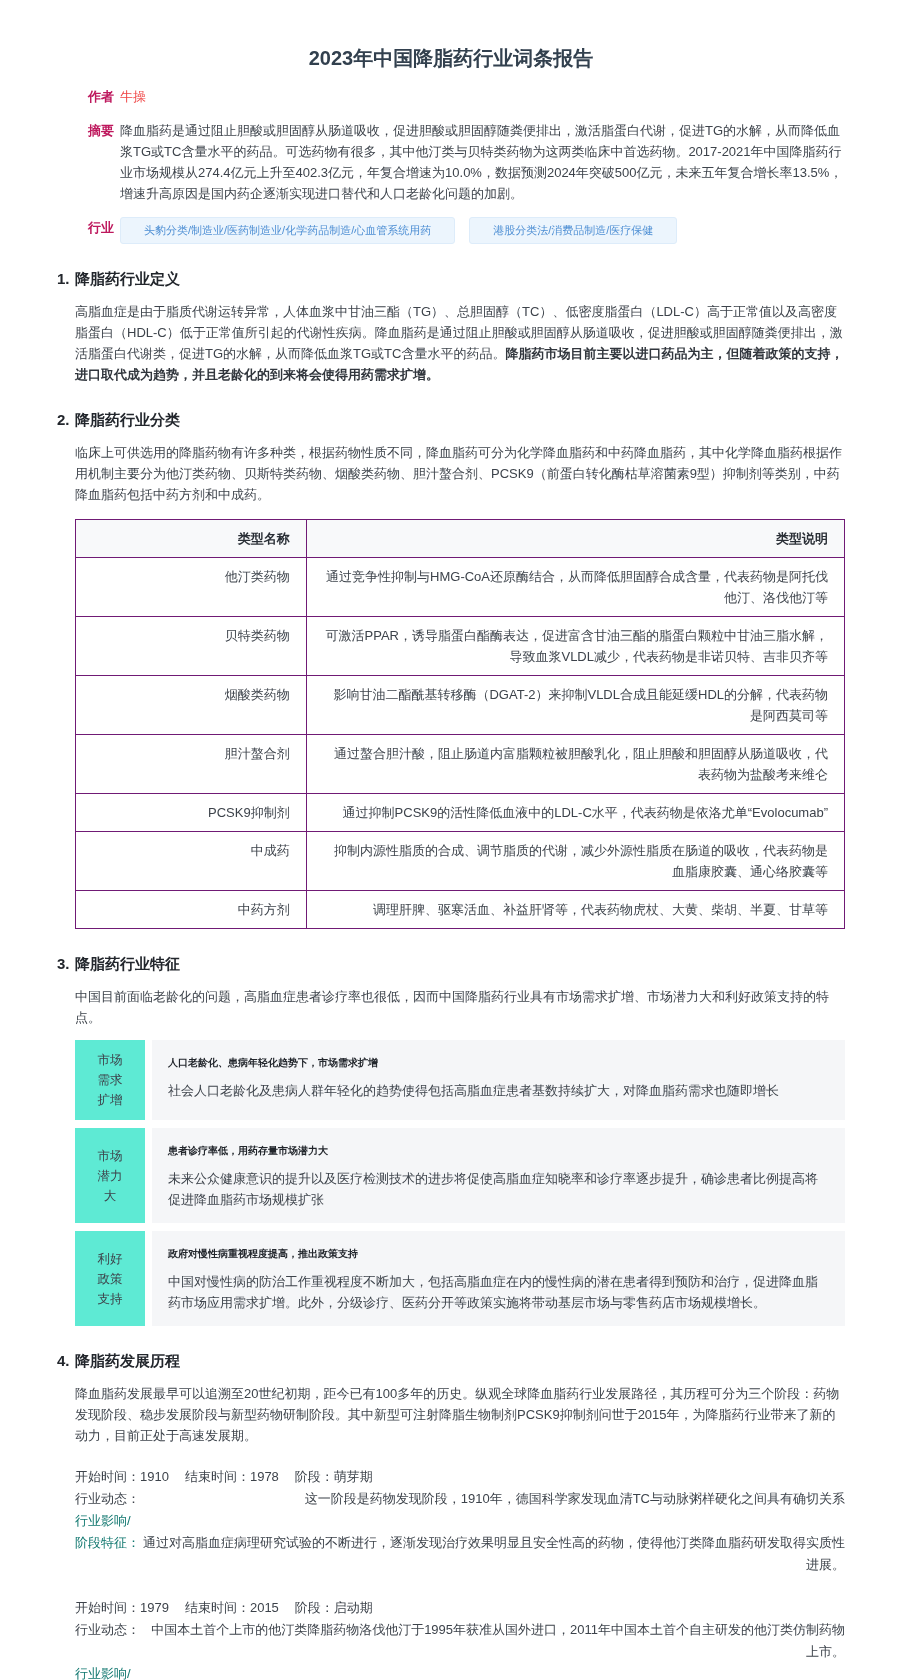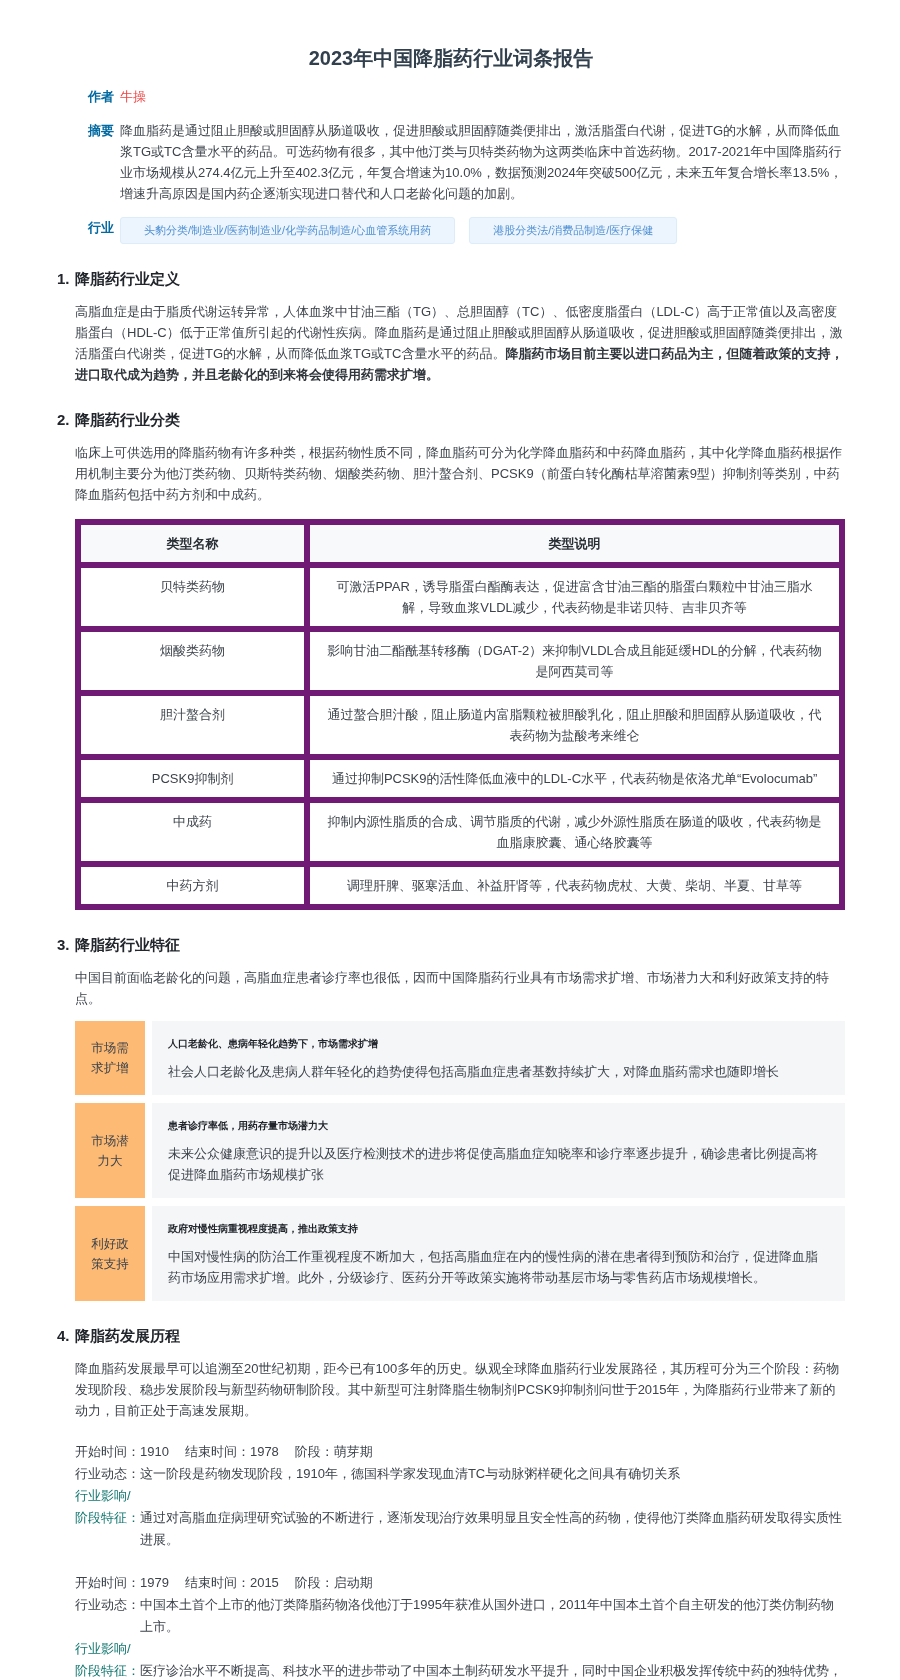--- a/index.html
+++ b/index.html
@@ -25,21 +25,21 @@
   }
 
   
   .meta { margin-left: 31px; margin-bottom: 6px; }
   .meta-row { display: flex; margin-bottom: 13px; }
   .meta-label {
     flex: 0 0 32px;
     font-weight: bold;
     font-size: 13px;
     line-height: 21px;
-    color: #0369a1;
+    color: #be185d;
   }
   .meta-value { font-size: 13px; line-height: 21px; color: #ef4444; }
   .meta-text { flex: 1; font-size: 13px; line-height: 21px; color: #3d434b; }
   .tags { display: flex; gap: 14px; flex-wrap: wrap; }
   .tag {
     display: inline-block;
     background: #ecf5fd;
     border: 1px solid #ddecfa;
     border-radius: 3px;
     color: #4e8fd4;
@@ -60,44 +60,44 @@
     line-height: 21px;
   }
   .section-title { font-size: 15px; font-weight: bold; color: #22262c; line-height: 21px; }
   .section-content { margin-left: 18px; }
   .para { font-size: 13px; line-height: 21px; color: #3d434b; margin-bottom: 12px; }
   .para b { color: #31363d; }
 
   
   table { width: 100%; border-collapse: collapse; margin: 14px 0 2px 0; }
   th, td {
-    border: 6px solid #701a75;
+    border: 1px solid #701a75;
     font-size: 13px;
     line-height: 21px;
-    text-align: center;
+    text-align: right;
     vertical-align: top;
     padding: 8px 16px;
   }
   th { background: #f8f9fa; font-weight: bold; color: #2a2f36; }
   td { color: #3d434b; background: #ffffff; }
   .col-name { width: 30%; }
 
   
   .feature-card { display: flex; margin-bottom: 8px; }
   .feature-label {
     flex: 0 0 70px;
-    background: #fdba74;
+    background: #5eead4;
     display: flex;
     align-items: center;
     justify-content: center;
     text-align: center;
     font-size: 12.5px;
     line-height: 20px;
     color: #3d434b;
-    padding: 10px 12px;
+    padding: 10px 18px;
   }
   .feature-body-wrap {
     flex: 1;
     background: #f5f6f8;
     margin-left: 7px;
     padding: 13px 16px;
   }
   .feature-title {
     font-size: 10px;
     font-weight: bold;
@@ -106,21 +106,21 @@
     margin-bottom: 7px;
   }
   .feature-text { font-size: 13px; line-height: 21px; color: #3d434b; }
 
   
   .stage { margin-bottom: 21px; }
   .stage-line { display: flex; font-size: 13px; line-height: 22px; color: #3d434b; }
   .stage-line .lbl { white-space: nowrap; }
   .stage-line .val { margin-right: 16px; }
   .muted { color: #0f766e; }
-  .stage-text { flex: 1; }
+  .stage-text { flex: 1; text-align: right; }
 </style>
 </head>
 <body>
 
 <div class="page">
 
   <div class="report-title">2023年中国降脂药行业词条报告</div>
 
   <div class="meta">
     <div class="meta-row">
@@ -158,20 +158,24 @@
     <div class="section-content">
       <div class="para">临床上可供选用的降脂药物有许多种类，根据药物性质不同，降血脂药可分为化学降血脂药和中药降血脂药，其中化学降血脂药根据作用机制主要分为他汀类药物、贝斯特类药物、烟酸类药物、胆汁螯合剂、PCSK9（前蛋白转化酶枯草溶菌素9型）抑制剂等类别，中药降血脂药包括中药方剂和中成药。</div>
       <table>
         <thead>
           <tr>
             <th class="col-name">类型名称</th>
             <th>类型说明</th>
           </tr>
         </thead>
         <tbody>
+          <tr>
+            <td>他汀类药物</td>
+            <td>通过竞争性抑制与HMG-CoA还原酶结合，从而降低胆固醇合成含量，代表药物是阿托伐他汀、洛伐他汀等</td>
+          </tr>
           <tr>
             <td>贝特类药物</td>
             <td>可激活PPAR，诱导脂蛋白酯酶表达，促进富含甘油三酯的脂蛋白颗粒中甘油三脂水解，导致血浆VLDL减少，代表药物是非诺贝特、吉非贝齐等</td>
           </tr>
           <tr>
             <td>烟酸类药物</td>
             <td>影响甘油二酯酰基转移酶（DGAT-2）来抑制VLDL合成且能延缓HDL的分解，代表药物是阿西莫司等</td>
           </tr>
           <tr>
             <td>胆汁螯合剂</td>

